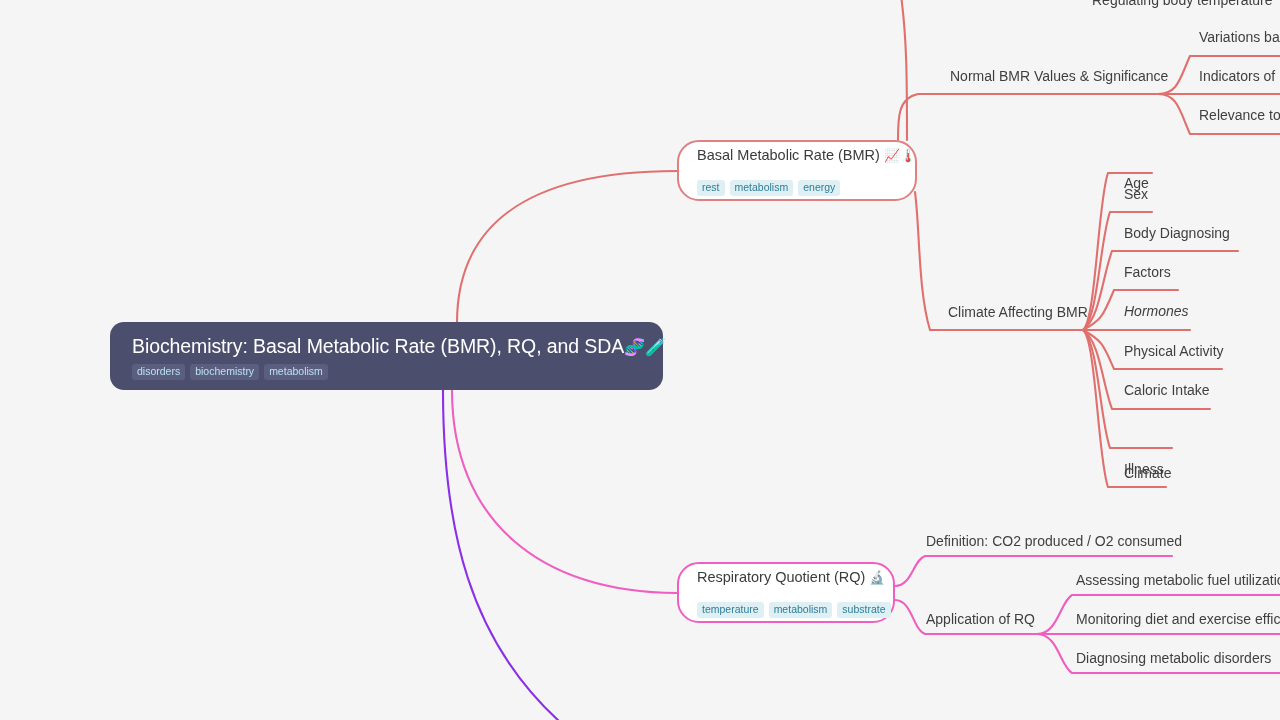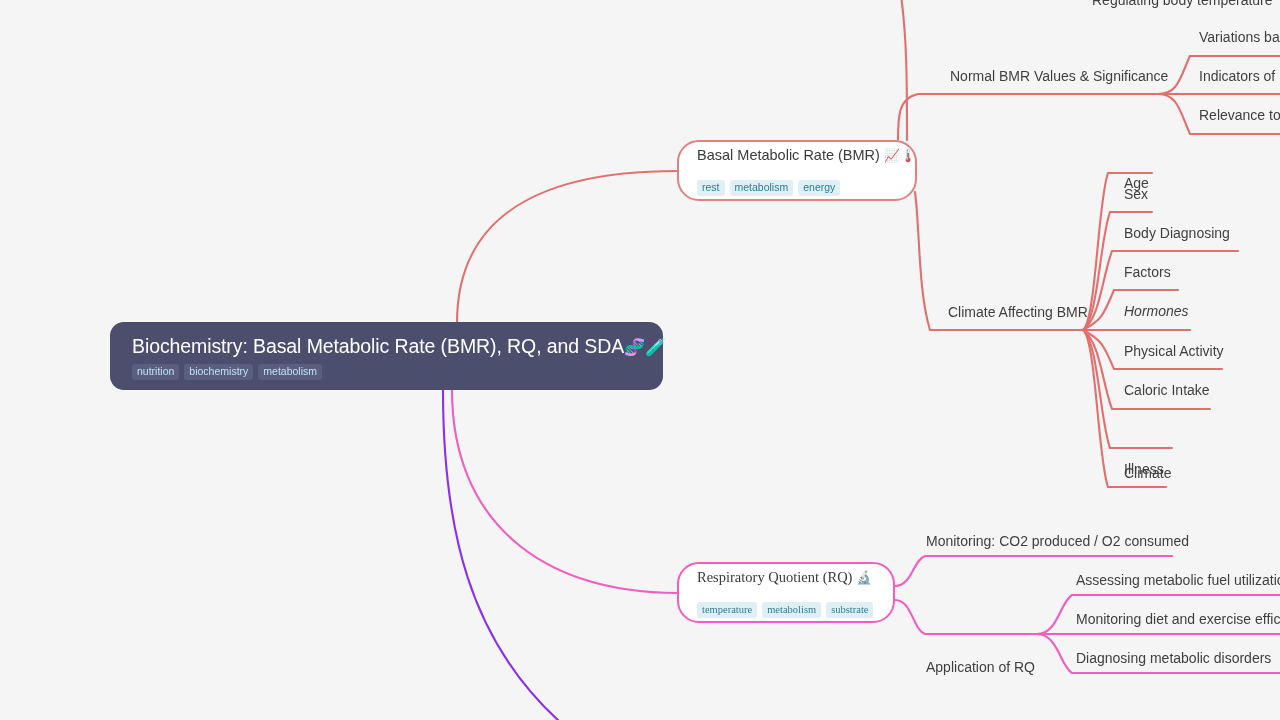--- a/index.html
+++ b/index.html
@@ -58,21 +58,21 @@
   
   .topic-node {
     background: #ffffff;
     border-radius: 22px;
     padding: 9px 16px 8px 18px;
     display: flex; flex-direction: column;
     justify-content: center;
     gap: 15px;
   }
   .topic-node.bmr  { left: 677px; top: 140px; width: 240px; height: 61px; border: 2px solid #e08080; }
-  .topic-node.rq   { left: 677px; top: 562px; width: 218px; height: 61px; border: 2px solid #ef5ec0; font-family: Liberation Serif, serif; }
+  .topic-node.rq   { left: 677px; top: 562px; width: 218px; height: 61px; border: 2px solid #ef5ec0; }
   .topic-title {
     color: #3b3b3b;
     font-size: 14.5px;
     line-height: 18px;
     white-space: nowrap;
   }
   .topic-title .emo { font-size: 13px; }
   .topic-tag {
     background: #dff0f5;
     color: #2e7d96;
@@ -135,21 +135,21 @@
       <path stroke="#ef5ec0" d="M 1037,634 L 1280,634"></path>
       <path stroke="#ef5ec0" d="M 1037,634 C 1058,634 1060,666 1072,673 L 1280,673"></path>
     </g>
   </svg>
 
   <div class="node root-node">
     <div class="root-title">
       <span>Biochemistry: Basal Metabolic Rate (BMR), RQ, and SDA</span><span class="emo">🧬🧪</span>
     </div>
     <div class="tag-row">
-      <span class="root-tag">nutrition</span>
+      <span class="root-tag">disorders</span>
       <span class="root-tag">biochemistry</span>
       <span class="root-tag">metabolism</span>
     </div>
   </div>
 
   <div class="node topic-node bmr">
     <div class="topic-title">
       <span>Basal Metabolic Rate (BMR)</span>
       <span class="emo">📈🌡️</span>
     </div>
@@ -185,21 +185,21 @@
   <div class="label" style="left:1124px; top:147px;margin-top:28px;">Age</div>
   <div class="label" style="left:1124px; top:186px;">Sex</div>
   <div class="label" style="left:1124px; top:225px;">Body Diagnosing</div>
   <div class="label" style="left:1124px; top:264px;">Factors</div>
   <div class="label" style="left:1124px; top:303px;font-style:italic;">Hormones</div>
   <div class="label" style="left:1124px; top:343px;">Physical Activity</div>
   <div class="label" style="left:1124px; top:382px;">Caloric Intake</div>
   <div class="label" style="left:1124px; top:421px;margin-top:44px;">Climate</div>
   <div class="label" style="left:1124px; top:461px;text-align:center;">Illness</div>
 
-  <div class="label" style="left:926px; top:533px;">Monitoring: CO2 produced / O2 consumed</div>
-
-  <div class="label" style="left:926px; top:611px;margin-top:48px;">Application of RQ</div>
+  <div class="label" style="left:926px; top:533px;">Definition: CO2 produced / O2 consumed</div>
+
+  <div class="label" style="left:926px; top:611px;">Application of RQ</div>
 
   <div class="label" style="left:1076px; top:572px;">Assessing metabolic fuel utilizatio</div>
   <div class="label" style="left:1076px; top:611px;">Monitoring diet and exercise effica</div>
   <div class="label" style="left:1076px; top:650px;">Diagnosing metabolic disorders</div>
 
 </div>
 
 </body></html>

